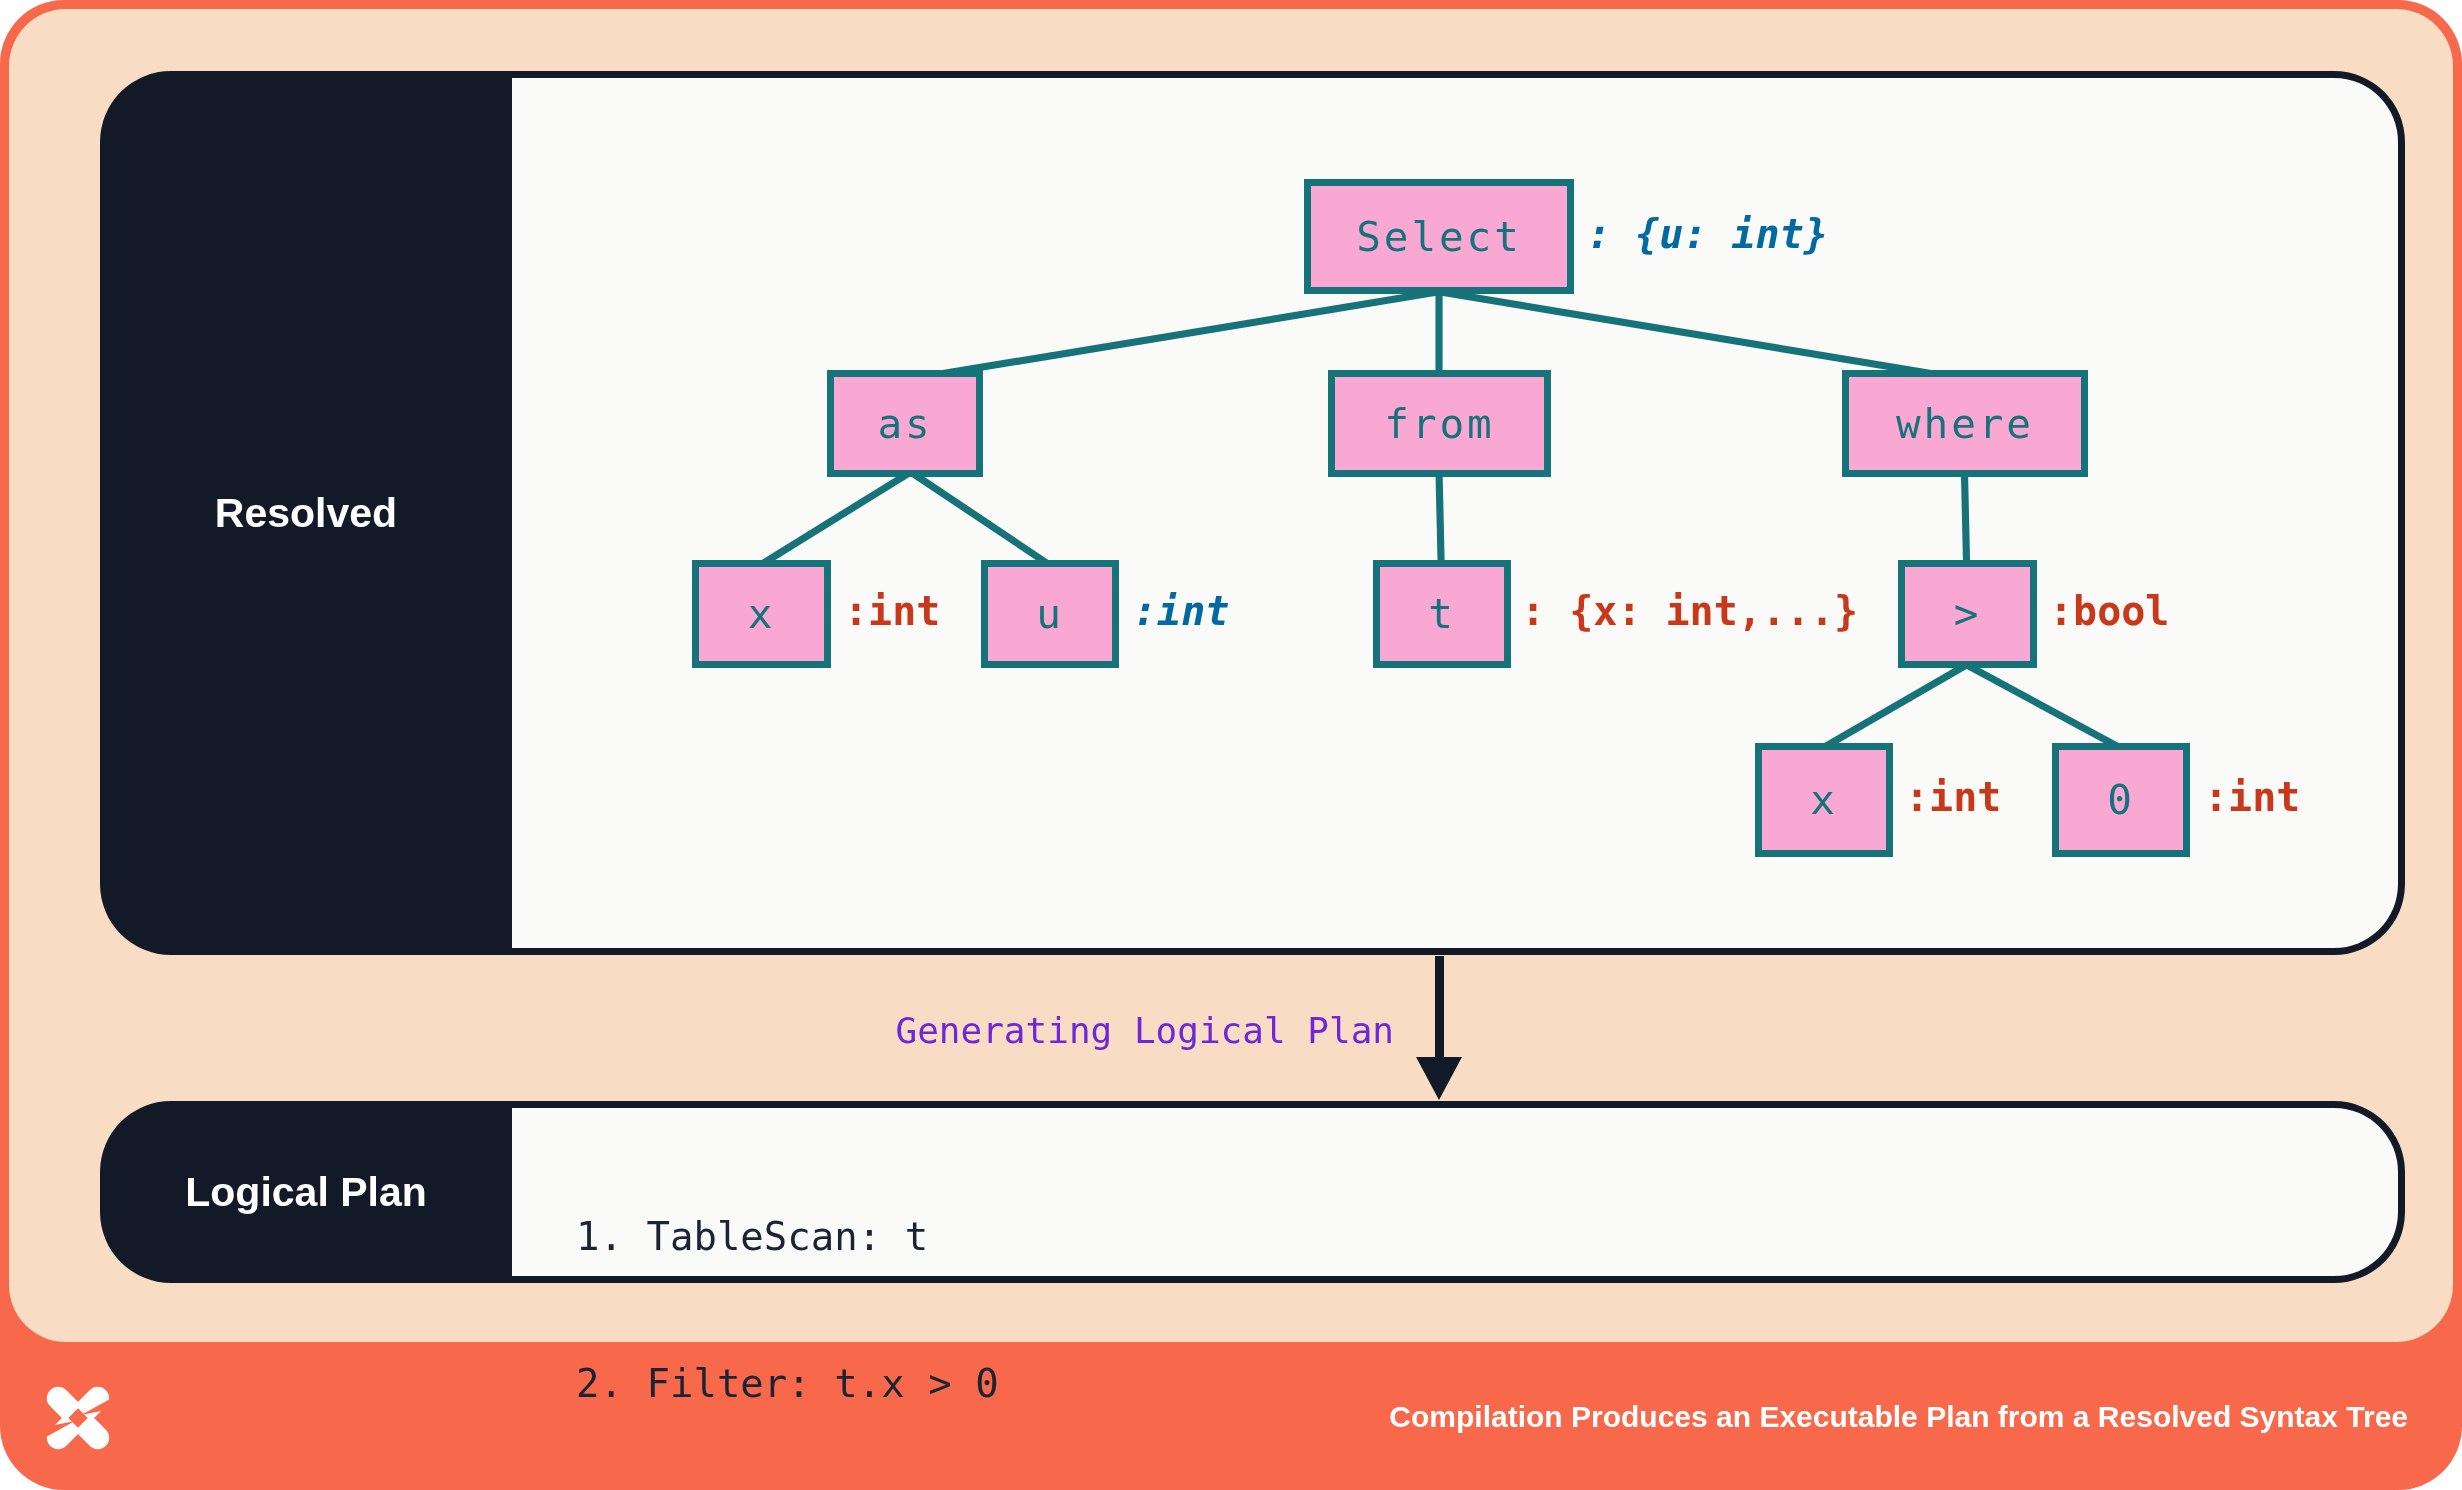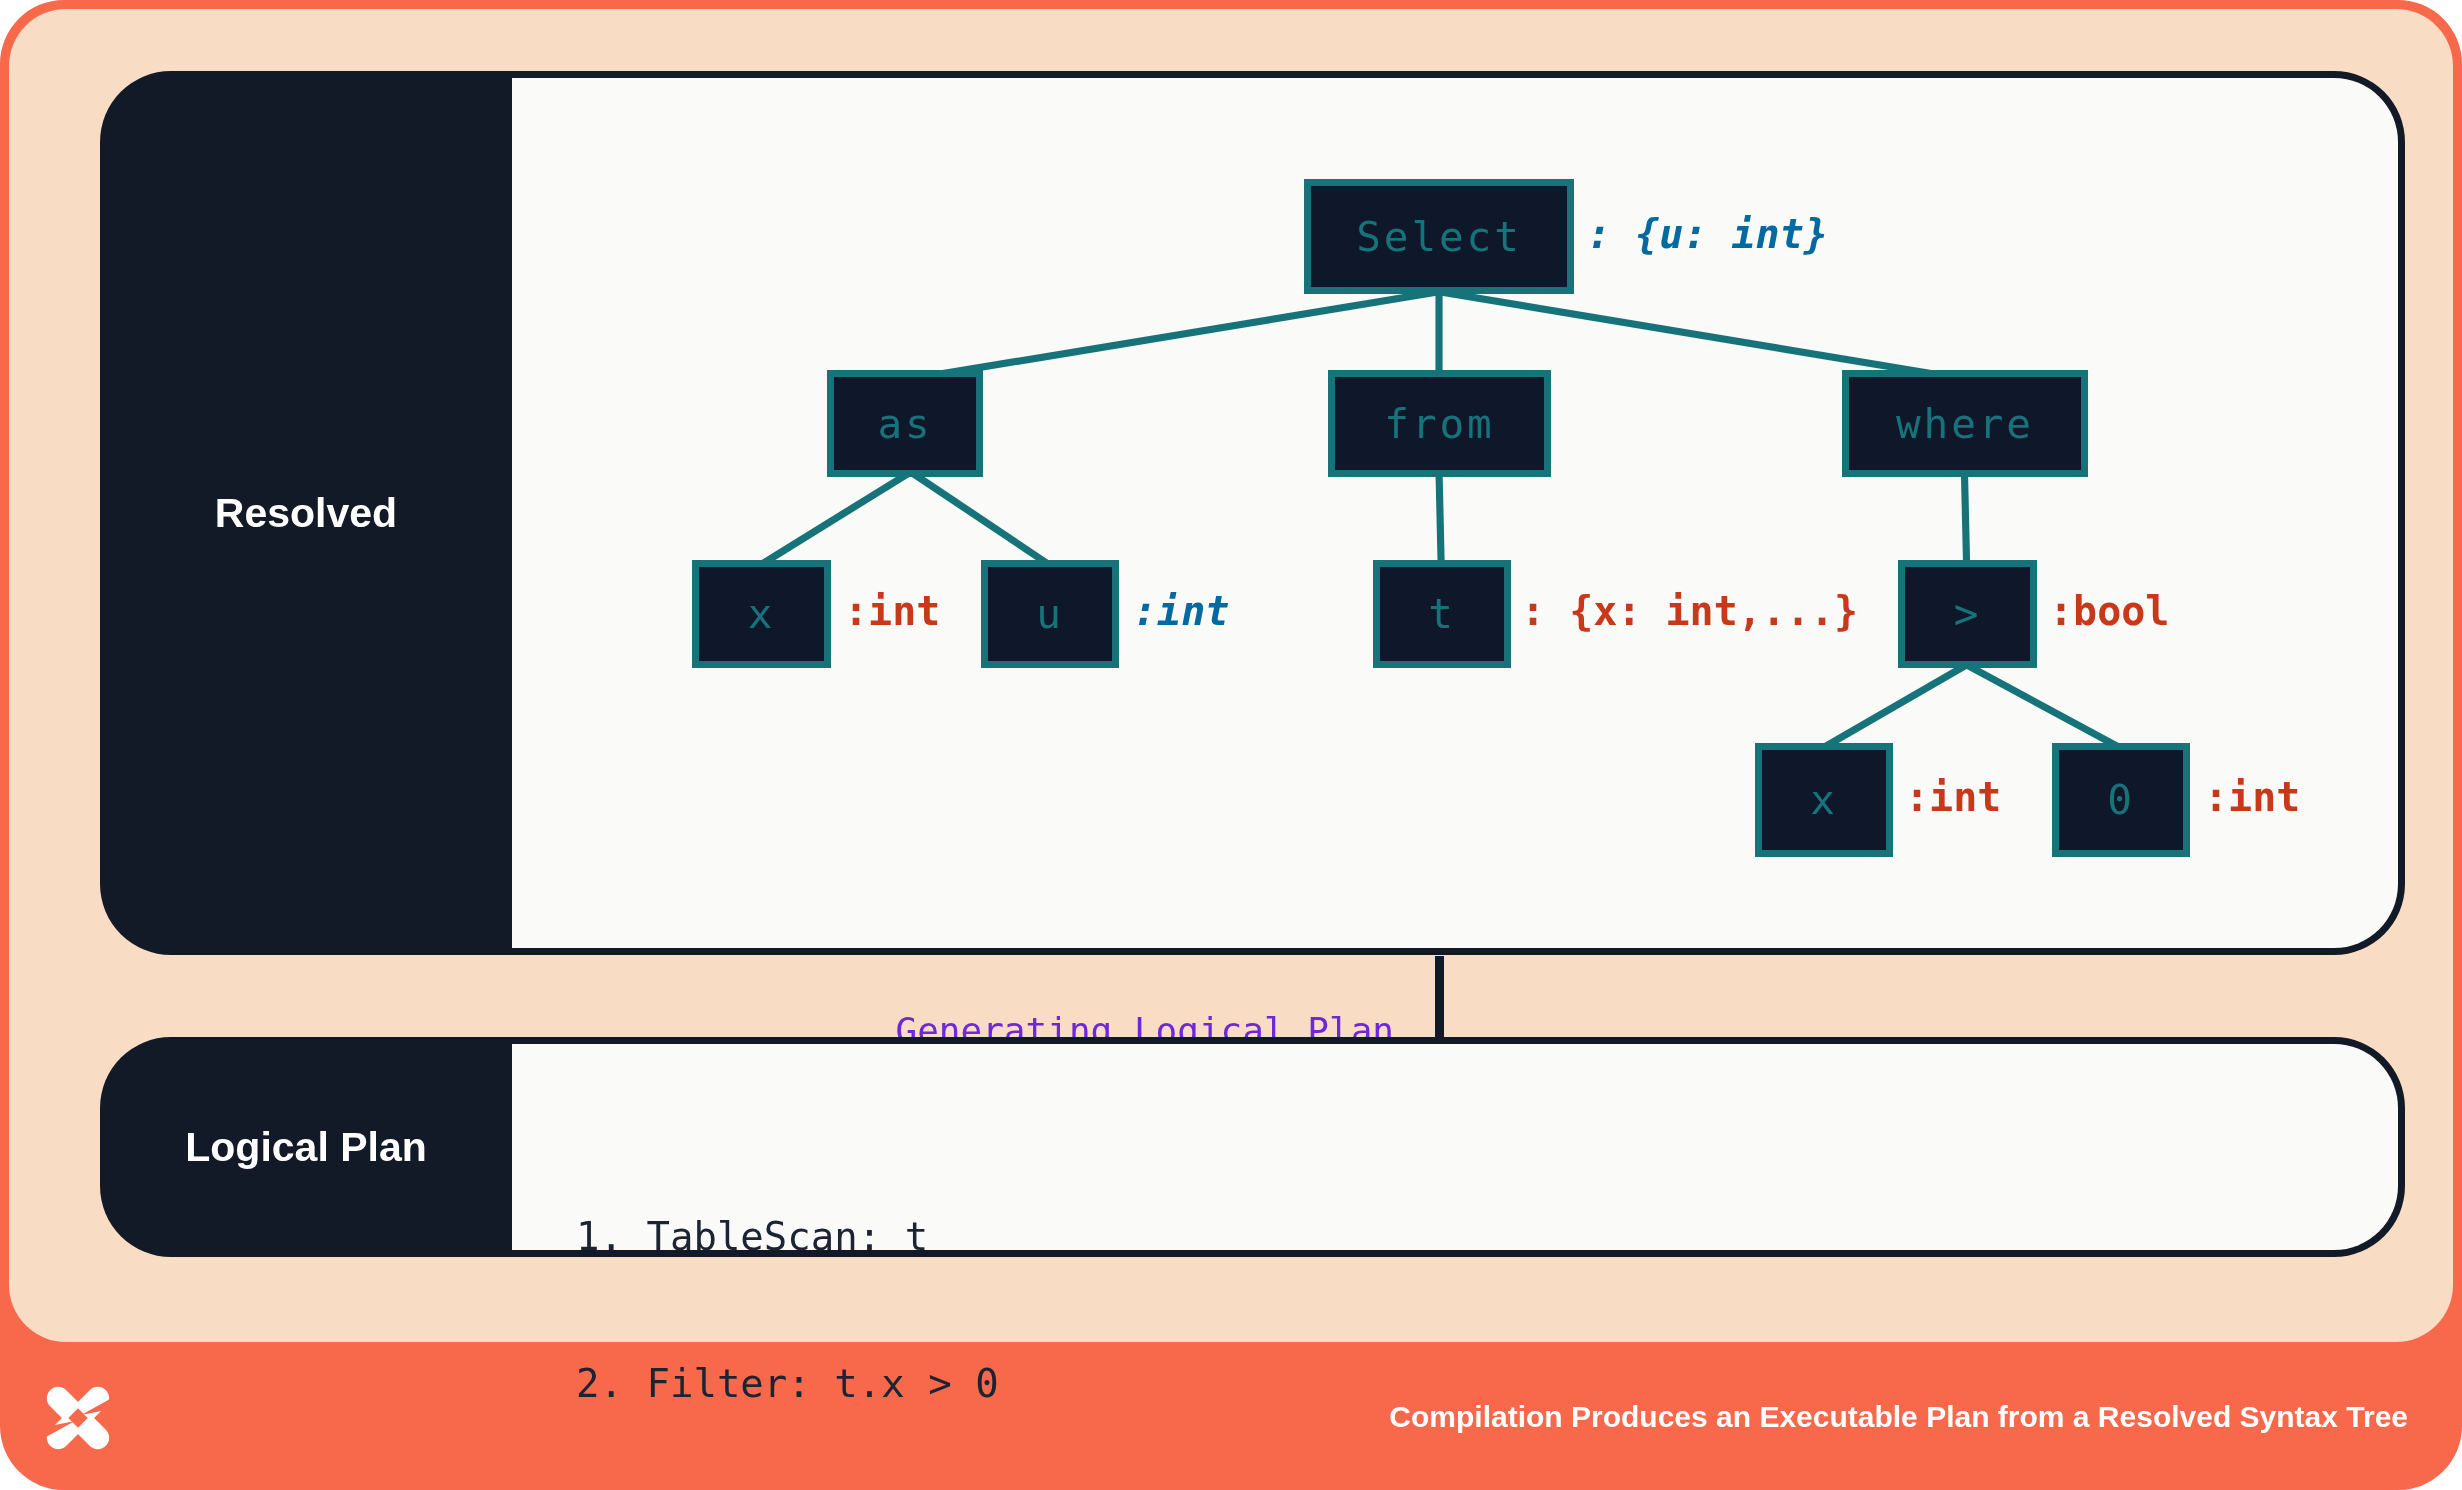--- a/index.html
+++ b/index.html
@@ -7,30 +7,30 @@
     position:relative;width:2462px;height:1490px;overflow:hidden;
     font-family:"Liberation Sans", sans-serif;background:#ffffff;
   }
   
   .card{position:absolute;inset:0;background:#f8684a;border-radius:64px;}
   .peach{position:absolute;left:8.6px;top:8.6px;right:8.6px;bottom:148px;background:#f8dcc3;border-radius:57px;}
 
   
   .panel{position:absolute;background:#131a27;border-radius:71px;}
   .panel-top{left:100px;top:71px;width:2305px;height:884px;}
-  .panel-bottom{left:100px;top:1037px;width:2305px;height:220px;}
+  .panel-bottom{left:100px;top:1101px;width:2305px;height:182px;}
   .panel .content{position:absolute;left:412px;top:7.1px;right:7.1px;bottom:7.1px;background:#fafaf9;border-radius:0 64px 64px 0;}
   .sidebar{position:absolute;left:0;top:0;bottom:0;width:412px;display:flex;flex-direction:column;align-items:center;justify-content:center;
     color:#ffffff;font-weight:bold;font-size:41px;line-height:61px;text-align:center;}
 
   
   svg.edges{position:absolute;inset:0;pointer-events:none;}
 
   
-  .tnode{position:absolute;box-sizing:border-box;border:7.9px solid #17737a;background:#0f172a;
+  .tnode{position:absolute;box-sizing:border-box;border:7.9px solid #17737a;background:#f9a8d4;
     display:flex;align-items:center;justify-content:center;
     font-family:"DejaVu Sans Mono", monospace;font-size:41px;color:#17737a;letter-spacing:2.9px;}
   .n-select{left:1304px;top:179px;width:270px;height:115px;}
   .n-as{left:827px;top:370px;width:156px;height:107px;}
   .n-from{left:1328px;top:370px;width:223px;height:107px;}
   .n-where{left:1842px;top:370px;width:246px;height:107px;}
   .n-x1{left:692px;top:560px;width:139px;height:108px;}
   .n-u{left:981px;top:560px;width:138px;height:108px;}
   .n-t{left:1373px;top:560px;width:138px;height:108px;}
   .n-gt{left:1898px;top:560px;width:139px;height:108px;}

